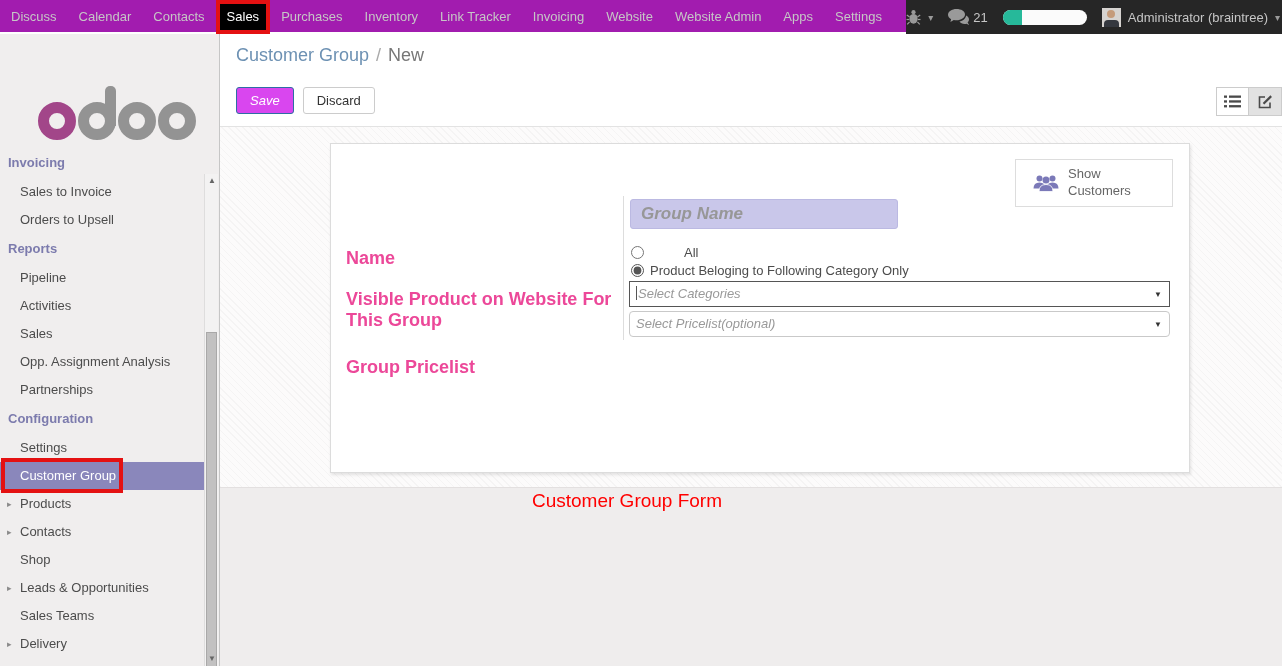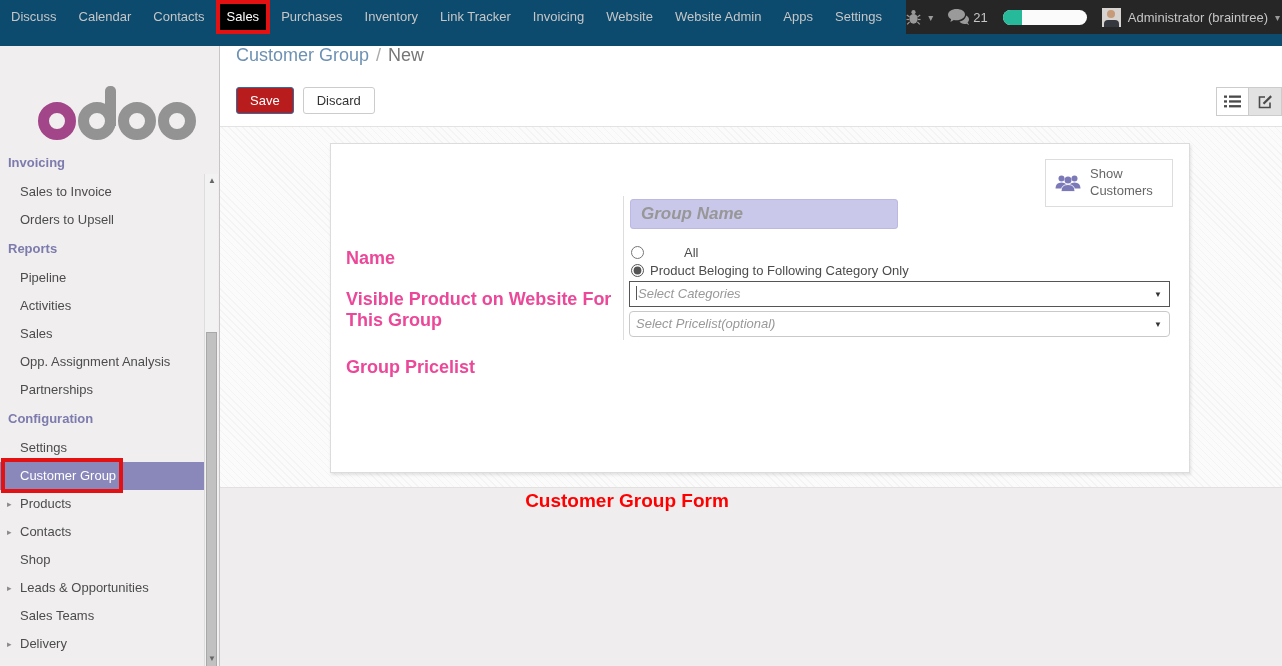--- a/index.html
+++ b/index.html
@@ -1,21 +1,21 @@
 <!DOCTYPE html>
 <html><head>
 <meta charset="utf-8">
 <style>
   * { margin:0; padding:0; box-sizing:border-box; }
   html,body { width:1282px; height:666px; overflow:hidden; }
   body { font-family:"Liberation Sans", sans-serif; background:#fff; }
   .page { position:relative; width:1282px; height:666px; overflow:hidden; }
 
   
-  .topbar { position:absolute; top:0; left:0; right:0; height:46px; background:#0c4a6e; color:#c6c6c6; font-size:13px; z-index:30; }
+  .topbar { position:absolute; top:0; left:0; right:0; height:32px; background:#a21caf; color:#c6c6c6; font-size:13px; z-index:30; }
   .topbar-menu { display:flex; height:34px; }
   .menu-item { padding:0 11px; line-height:34px; cursor:pointer; white-space:nowrap; }
   .menu-item.active { background:#000; color:#fff; position:relative; }
   .nav-annotation { position:absolute; inset:0; border:4px solid #e41112; pointer-events:none; }
   .topbar-right { position:absolute; right:0; top:0; height:34px; display:flex; align-items:center; gap:7px; padding-right:2px; background:#262626; }
   .tb-caret { font-size:10px; color:#9a9a9a; }
   .msg-count { color:#c6c6c6; margin-left:-3px; }
   .progress-pill { width:84px; height:15px; background:#fbfbfb; border-radius:8px; position:relative; overflow:hidden; margin:0 8px; }
   .progress-fill { position:absolute; left:0; top:0; bottom:0; width:19px; background:#26b99a; }
   .avatar { width:19px; height:19px; background:#d6d3d0; position:relative; overflow:hidden; }
@@ -43,52 +43,52 @@
   .scroll-thumb { position:absolute; top:158px; left:1px; width:11px; height:347px; background:#c2c1c1; border:1px solid #a9a8a8; cursor:grab; }
 
   
   .control-panel { position:absolute; left:220px; top:34px; right:0; height:93px; background:#fff; border-bottom:1px solid #e3e3e3;padding-left:40px; }
   .breadcrumb { position:absolute; left:16px; top:11px; font-size:18px; }
   .bc-link { color:#6d91b3; cursor:pointer; }
   .bc-sep { color:#a9a9a9; margin:0 7px; }
   .bc-current { color:#777; }
   .btn-row { position:absolute; left:16px; top:53px; display:flex; gap:9px; }
   .btn { font-size:13px; padding:5px 13px; border-radius:3px; cursor:pointer; border:1px solid transparent; line-height:15px; }
-  .btn-primary { background:#b91c1c; border-color:#2e6da4; color:#fff; }
+  .btn-primary { background:#d946ef; border-color:#2e6da4; color:#fff;font-style:italic; }
   .btn-default { background:#fff; border-color:#ccc; color:#333; }
   .switcher { position:absolute; right:0; top:53px; display:flex; }
   .switch-btn { width:33px; height:29px; border:1px solid #ccc; background:#fff; display:flex; align-items:center; justify-content:center; cursor:pointer; }
   .switch-btn + .switch-btn { border-left:none; }
   .switch-btn.active { background:#e2e2e2; }
 
   
   .content { position:absolute; left:220px; top:127px; right:0; height:360px; background-color:#fcfbfb;
     background-image:repeating-linear-gradient(45deg, rgba(0,0,0,0.028) 0px, rgba(0,0,0,0.028) 1px, transparent 1px, transparent 5px); }
   .form-card { position:absolute; left:110px; top:16px; width:860px; height:330px; background:#fff; border:1px solid #dcdcdc; box-shadow:1px 2px 3px rgba(0,0,0,0.10); }
-  .show-customers { position:absolute; top:15px; right:16px; width:128px; border:1px solid #ddd; background:#fff; display:flex; align-items:center; gap:8px; padding:6px 8px; cursor:pointer; font-size:13px; color:#666; line-height:1.3; }
+  .show-customers { position:absolute; top:15px; right:16px; width:158px; border:1px solid #ddd; background:#fff; display:flex; align-items:center; gap:8px; padding:6px 16px; cursor:pointer; font-size:13px; color:#666; line-height:1.3; }
   .form-divider { position:absolute; left:292px; top:52px; width:1px; height:144px; background:#ddd; }
   .f-label { position:absolute; font-size:18px; font-weight:bold; color:#ec4899;margin-top:44px; }
   .lbl-name { left:15px; top:60px; }
   .lbl-visible { left:15px; top:101px; width:276px; }
   .lbl-pricelist { left:15px; top:169px; }
   .name-input { position:absolute; left:299px; top:55px; width:268px; height:30px; background:#c9c7ea; border:1px solid #bbb9e2; border-radius:3px; font-size:17px; padding:12px 10px; font-family:"Liberation Sans",sans-serif; color:#555; outline:none; }
   .name-input::placeholder { color:#979797; font-style:italic; font-weight:bold; opacity:1; }
   .radio-row { position:absolute; left:300px; display:flex; align-items:center; gap:6px; font-size:13px; color:#4c4c4c; cursor:pointer; }
   .radio-row input { width:13px; height:13px; accent-color:#555; margin:0; }
   .radio-row.r1 { top:101px;gap:40px; }
   .radio-row.r2 { top:119px; }
   .fake-select { position:absolute; left:298px; width:541px; height:26px; background:#fff; font-size:13px; font-style:italic; color:#999; line-height:24px; padding:0 20px 0 6px; cursor:pointer; white-space:nowrap; overflow:hidden; }
   .sel-categories { top:137px; border:1px solid #555; }
   .sel-pricelist { top:167px; border:1px solid #c9c9c9; border-radius:4px; }
   .select-caret { position:absolute; right:7px; top:0; bottom:0; font-size:8px; color:#333; line-height:25px; font-style:normal; }
   .text-caret { display:inline-block; width:1px; height:14px; background:#555; vertical-align:-2px; margin-right:1px; }
 
   
   .bottom-region { position:absolute; left:220px; top:487px; right:0; bottom:0; background:#efeded; border-top:1px solid #e3e0e0; }
-  .caption { position:absolute; left:407px; top:2px; transform:translateX(-50%); font-size:19px; font-weight:bold; color:#ff0000; white-space:nowrap; }
+  .caption { position:absolute; left:407px; top:2px; transform:translateX(-50%); font-size:19px; font-weight:normal; color:#ff0000; white-space:nowrap; }
 </style>
 </head>
 <body>
 
 <div class="page">
 
   <div class="topbar">
     <div class="topbar-menu">
       <div class="menu-item">Discuss</div>
       <div class="menu-item">Calendar</div>

